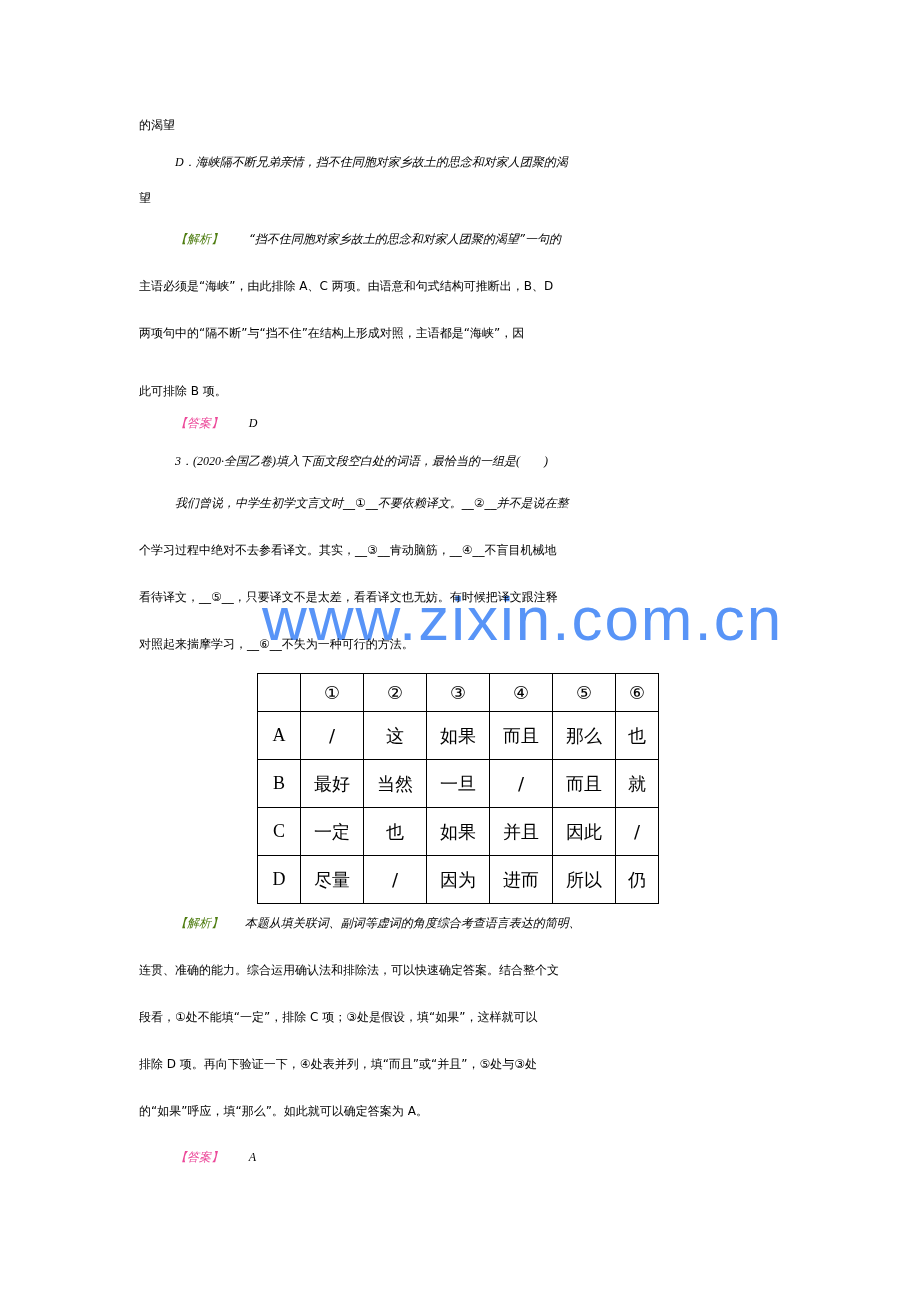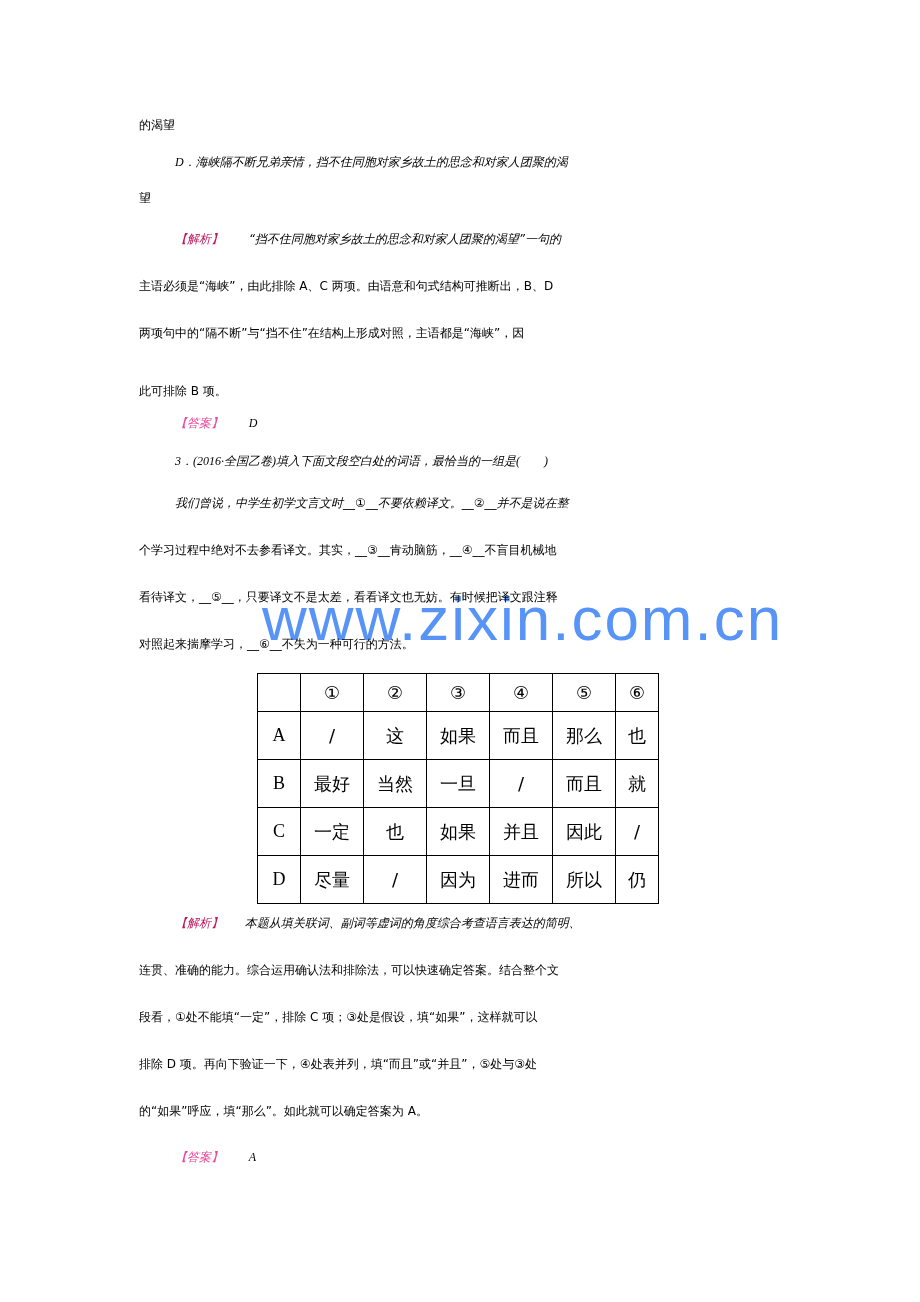--- a/index.html
+++ b/index.html
@@ -2,21 +2,21 @@
 <html><head>
 <meta charset="utf-8">
 <style>
   html, body { margin: 0; padding: 0; background: #ffffff; }
   body { width: 920px; height: 1302px; position: relative; overflow: hidden;
          font-family: "DejaVu Sans", "Liberation Sans", sans-serif; color: #000; }
   .page { position: absolute; left: 0; top: 0; width: 920px; height: 1302px; }
   .line { position: absolute; left: 139px; font-size: 12px; line-height: 24px; white-space: nowrap; }
   .serif { font-family: "Liberation Serif", "DejaVu Serif", serif; }
   .indent { left: 175px; font-style: italic; }
-  .label-blue { color: #be185d; }
+  .label-blue { color: #4d7c0f; }
   .label-red { color: #ec4899; }
   .watermark { position: absolute; left: 262px; top: 583px; font-size: 62px; color: #3b82f6;
                font-family: "Liberation Sans", sans-serif; letter-spacing: 2px; z-index: 0; opacity: 0.85; }
   .content { position: relative; z-index: 1; }
   table.opts { position: absolute; left: 257px; top: 673px; border-collapse: collapse; z-index: 1; }
   table.opts td { border: 1px solid #000; text-align: center; font-size: 18px; padding: 0; }
   table.opts tr { height: 48px; }
   table.opts tr.head { height: 38px; }
   table.opts td.c0 { width: 42px; font-family: "Liberation Serif", serif; }
   table.opts td.cx { width: 62px; }
@@ -41,21 +41,21 @@
     <div class="line" style="top:274px">主语必须是“海峡”，由此排除 A、C 两项。由语意和句式结构可推断出，B、D</div>
     <div class="line" style="top:321px">两项句中的“隔不断”与“挡不住”在结构上形成对照，主语都是“海峡”，因</div>
     <div class="line" style="top:379px">此可排除 B 项。</div>
 
     <div class="line indent" style="top:411px">
       <span class="label-red">【答案】</span>
       <span style="display:inline-block;width:18px"></span>
       <span class="serif">D</span>
     </div>
 
-    <div class="line serif indent" style="top:449px">3．(2016·全国乙卷)填入下面文段空白处的词语，最恰当的一组是(　　)</div>
+    <div class="line serif indent" style="top:449px">3．(2020·全国乙卷)填入下面文段空白处的词语，最恰当的一组是(　　)</div>
 
     <div class="line indent" style="top:491px">我们曾说，中学生初学文言文时__①__不要依赖译文。__②__并不是说在整</div>
     <div class="line" style="top:538px">个学习过程中绝对不去参看译文。其实，__③__肯动脑筋，__④__不盲目机械地</div>
     <div class="line" style="top:585px">看待译文，__⑤__，只要译文不是太差，看看译文也无妨。有时候把译文跟注释</div>
     <div class="line" style="top:632px">对照起来揣摩学习，__⑥__不失为一种可行的方法。</div>
   </div>
 
   <table class="opts">
     <tbody>
         <tr class="head">

